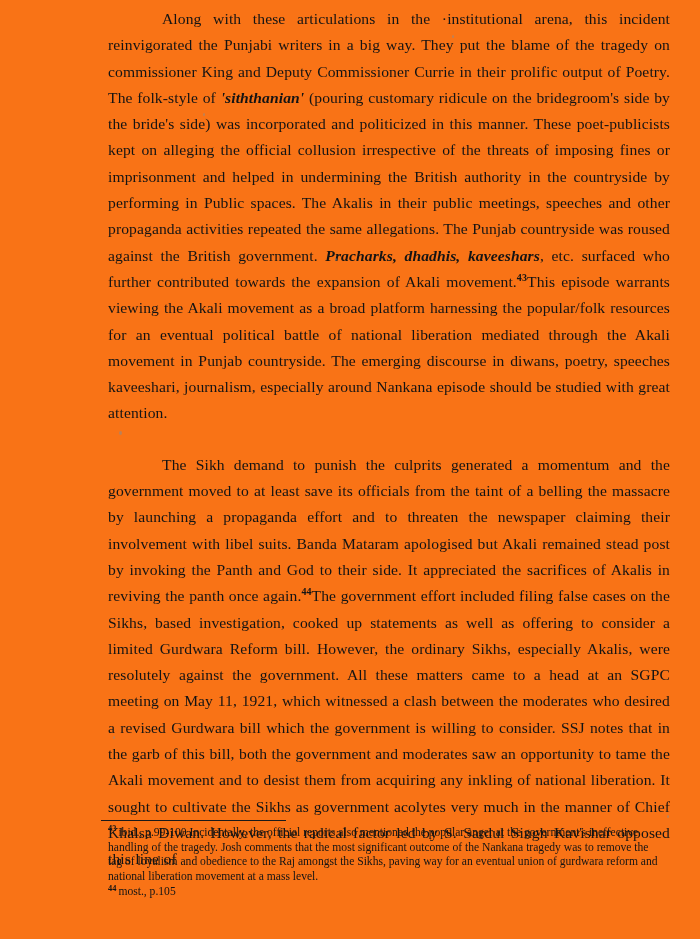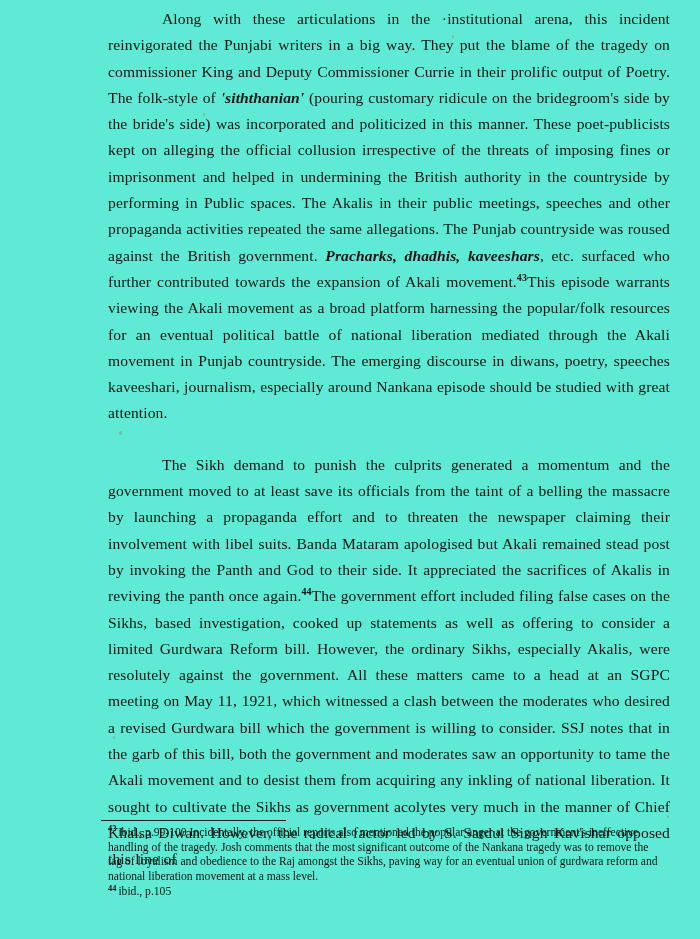--- a/index.html
+++ b/index.html
@@ -8,21 +8,21 @@
     background: #ffffff;
   }
   body {
     font-family: "Liberation Serif", "DejaVu Serif", serif;
     color: #141414;
   }
   .page {
     position: relative;
     width: 700px;
     height: 939px;
-    background: #5eead4;
+    background: #f97316;
     overflow: hidden;
     box-sizing: border-box;
   }
   .body-area {
     position: absolute;
     left: 108px;
     top: 6px;
     width: 562px;
   }
   .para {
@@ -105,21 +105,21 @@
 
   <div class="body-area">
     <p class="para first-para">Along with these articulations in the ·institutional arena, this incident reinvigorated the Punjabi writers in a big way. They put the blame of the tragedy on commissioner King and Deputy Commissioner Currie in their prolific output of Poetry. The folk-style of <span class="it-bold">'siththanian'</span> (pouring customary ridicule on the bridegroom's side by the bride's side) was incorporated and politicized in this manner. These poet-publicists kept on alleging the official collusion irrespective of the threats of imposing fines or imprisonment and helped in undermining the British authority in the countryside by performing in Public spaces.  The Akalis in their public meetings, speeches and other propaganda activities repeated the same allegations. The Punjab countryside was roused against the British government. <span class="it-bold">Pracharks, dhadhis, kaveeshars</span>, etc. surfaced who further contributed towards the expansion of Akali movement.<sup class="fn">43</sup>This episode warrants viewing the Akali movement as a broad platform harnessing the popular/folk resources for an eventual political battle of national liberation mediated through the Akali movement in Punjab countryside. The emerging discourse in diwans, poetry, speeches kaveeshari, journalism, especially around Nankana episode should be studied with great attention.</p>
     <p class="para second-para">The Sikh demand to punish the culprits generated a momentum and the government moved to at least save its officials from the taint of a belling the massacre by launching a propaganda effort and to threaten the newspaper claiming their involvement with libel suits. Banda Mataram apologised but Akali remained stead post by invoking the Panth and God to their side. It appreciated the sacrifices of Akalis in reviving the panth once again.<sup class="fn">44</sup>The government effort included filing false cases on the Sikhs, based investigation, cooked up statements as well as offering to consider a limited Gurdwara Reform bill. However, the ordinary Sikhs, especially Akalis, were resolutely against the government. All these matters came to a head at an SGPC meeting on May 11, 1921, which witnessed a clash between the moderates who desired a revised Gurdwara bill which the government is willing to consider. SSJ notes that in the garb of this bill, both the government and moderates saw an opportunity to tame the Akali movement and to desist them from acquiring any inkling of national liberation. It sought to cultivate the Sikhs as government acolytes very much in the manner of Chief Khalsa Diwan. However, the radical factor led by S. Sardul Singh Kavishar opposed this line of</p>
   </div>
 
   <div class="footnote-rule"></div>
 
   <div class="footnotes">
     <p class="fn-item"><sup class="fn-marker">43</sup><span>ibid., p.99-100 Incidentally, the official reports also mentioned the popular anger at the government's ineffective handling of the tragedy. Josh comments that the most significant outcome of the Nankana tragedy was to remove the tag of loyalism and obedience to the Raj amongst the Sikhs, paving way for an eventual union of gurdwara reform and national liberation movement at a mass level.</span></p>
-    <p class="fn-item"><sup class="fn-marker">44</sup><span>ibid., p.105</span></p>
+    <p class="fn-item"><sup class="fn-marker">44</sup><span>most., p.105</span></p>
   </div>
 
 
   <span class="speck" style="left:203px; top:113px; width:2px; height:3px;"></span>
   <span class="speck" style="left:452px; top:35px; width:2px; height:3px;"></span>
   <span class="speck" style="left:119px; top:431px; width:3px; height:4px;"></span>
   <span class="speck" style="left:113px; top:736px; width:2px; height:3px;"></span>
   <span class="speck" style="left:335px; top:258px; width:2px; height:3px;"></span>
   <span class="speck" style="left:667px; top:815px; width:2px; height:3px;"></span>
 

